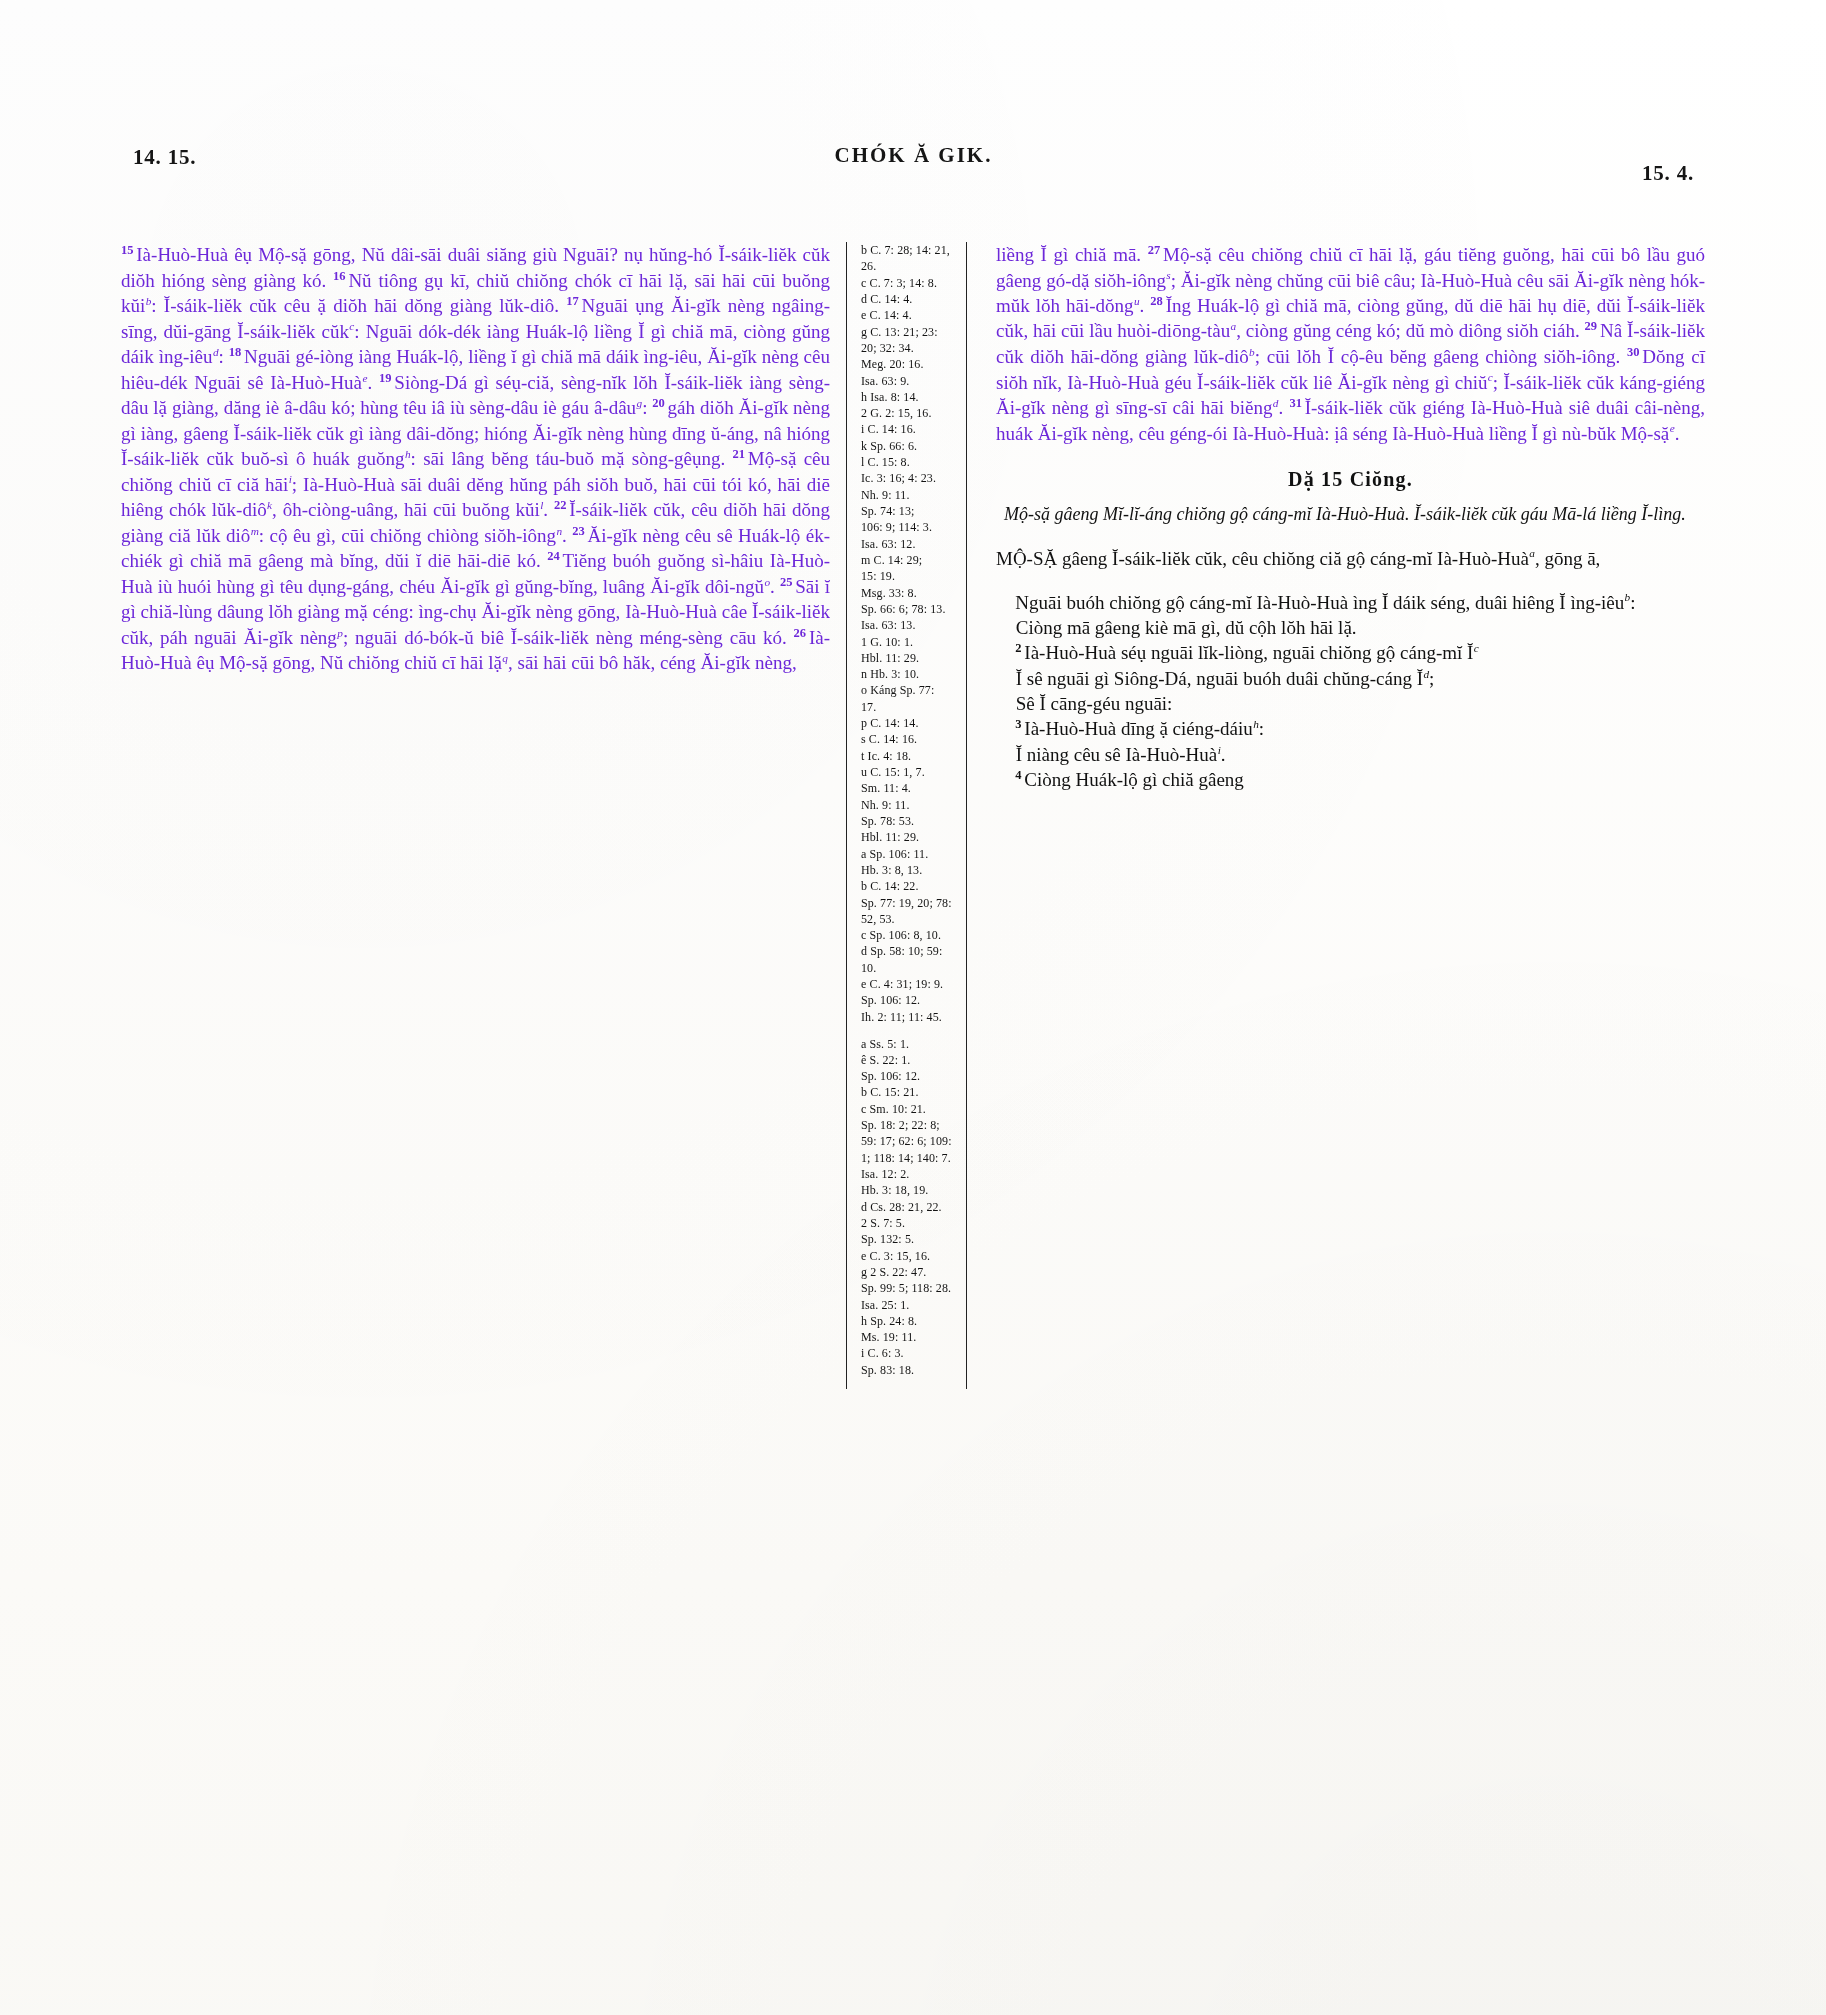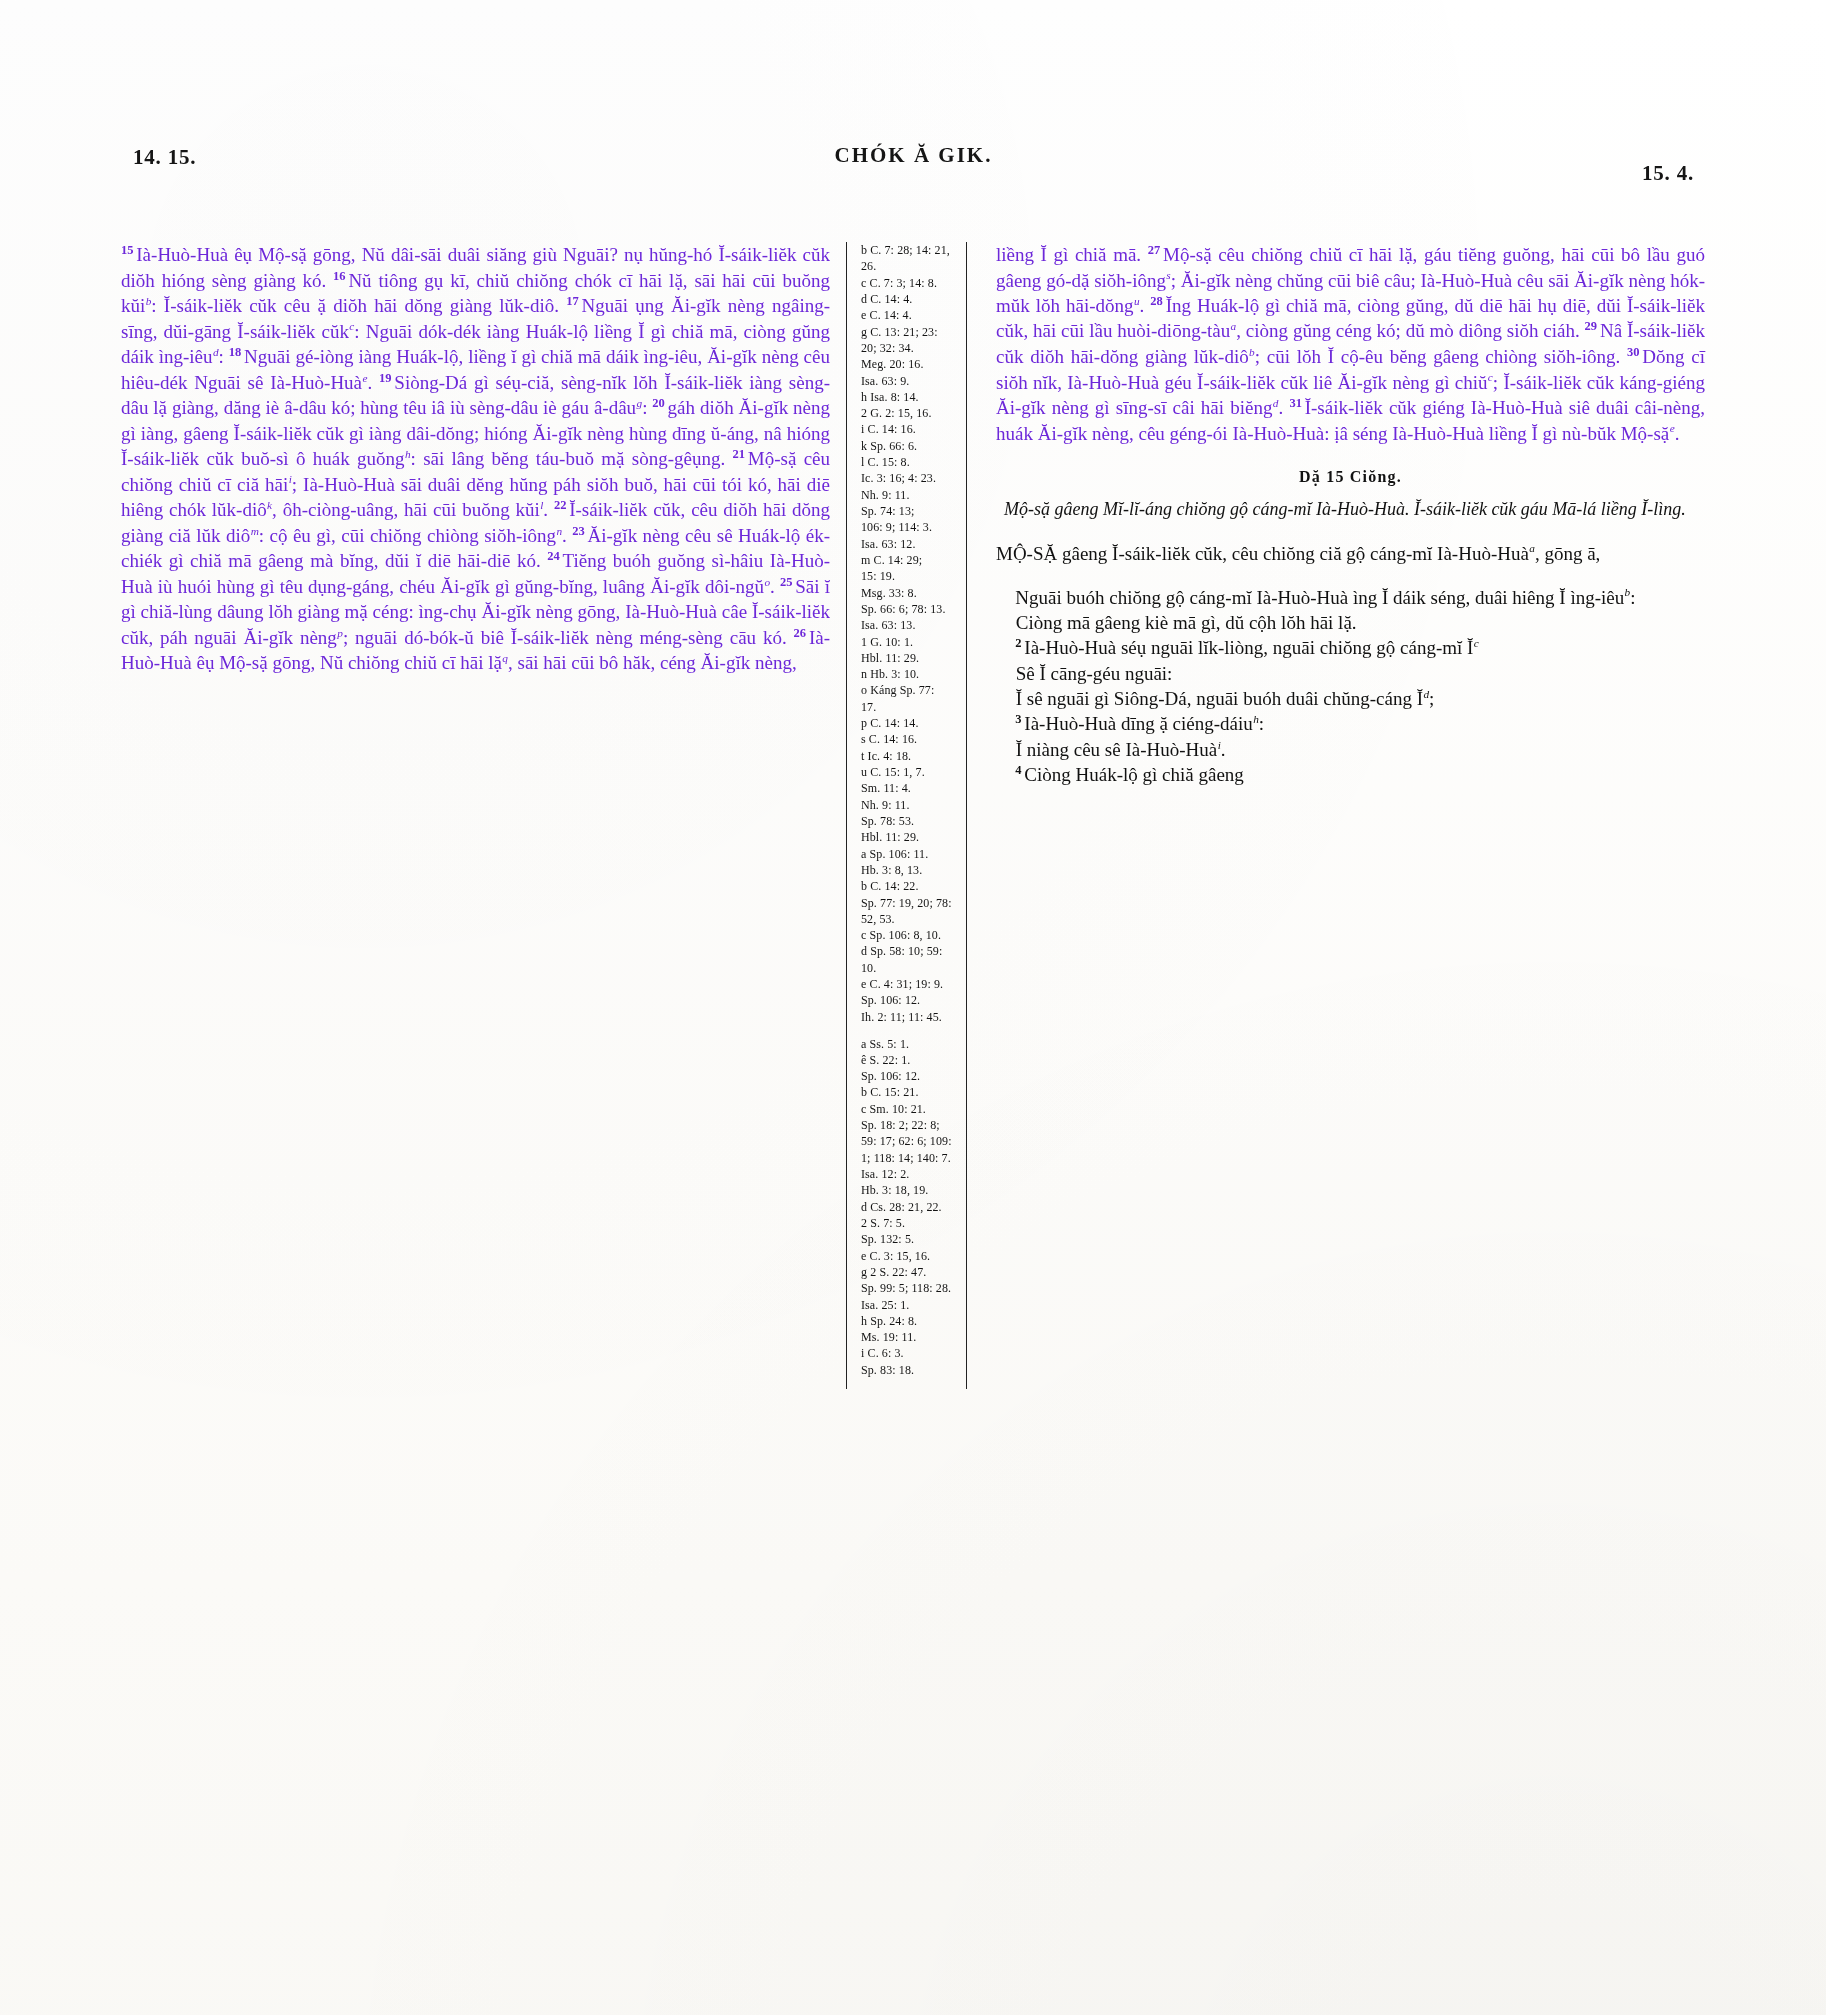--- a/index.html
+++ b/index.html
@@ -108,21 +108,21 @@
   }
   .notes .nrow {
     white-space: normal;
   }
   .notes .grp {
     margin-bottom: 10.5px;
   }
   .chapter-head {
     text-align: center;
     font-weight: bold;
-    font-size: 16px;
+    font-size: 20px;
     letter-spacing: 1.2px;
     margin: 22px 0 12px 0;
     font-family: "Liberation Serif", serif;
   }
   .chapter-summary {
     font-style: italic;
     font-size: 18px;
     line-height: 1.32;
     text-align: justify;
     margin-bottom: 8.9px;
@@ -236,22 +236,22 @@
       <div class="bodytext" id="right-body">
           <p>liềng Ĭ gì chiă mā. <sup class="vnum">27</sup>Mộ-sặ cêu chiŏng chiŭ cī hāi lặ, gáu tiĕng guŏng, hāi cūi bô lầu guó gâeng gó-dặ siŏh-iông<sup class="ref">s</sup>; Ăi-gĭk nèng chŭng cūi biê câu; Ià-Huò-Huà cêu sāi Ăi-gĭk nèng hók-mŭk lŏh hāi-dŏng<sup class="ref">u</sup>. <sup class="vnum">28</sup>Ĭng Huák-lộ gì chiă mā, ciòng gŭng, dŭ diē hāi hụ diē, dŭi Ĭ-sáik-liĕk cŭk, hāi cūi lầu huòi-diōng-tàu<sup class="ref">a</sup>, ciòng gŭng céng kó; dŭ mò diông siŏh ciáh. <sup class="vnum">29</sup>Nâ Ĭ-sáik-liĕk cŭk diŏh hāi-dŏng giàng lŭk-diô<sup class="ref">b</sup>; cūi lŏh Ĭ cộ-êu bĕng gâeng chiòng siŏh-iông. <sup class="vnum">30</sup>Dŏng cī siŏh nĭk, Ià-Huò-Huà géu Ĭ-sáik-liĕk cŭk liê Ăi-gĭk nèng gì chiŭ<sup class="ref">c</sup>; Ĭ-sáik-liĕk cŭk káng-giéng Ăi-gĭk nèng gì sīng-sī câi hāi biĕng<sup class="ref">d</sup>. <sup class="vnum">31</sup>Ĭ-sáik-liĕk cŭk giéng Ià-Huò-Huà siê duâi câi-nèng, huák Ăi-gĭk nèng, cêu géng-ói Ià-Huò-Huà: ịâ séng Ià-Huò-Huà liềng Ĭ gì nù-bŭk Mộ-sặ<sup class="ref">e</sup>.</p>
         </div>
       <div class="chapter-head">Dặ 15 Ciŏng.</div>
       <div class="chapter-summary">Mộ-sặ gâeng Mĭ-lĭ-áng chiŏng gộ cáng-mĭ Ià-Huò-Huà. Ĭ-sáik-liĕk cŭk gáu Mā-lá liềng Ĭ-lìng.</div>
       <div class="poetry" id="right-verses">
           <p class="indent">MỘ-SẶ gâeng Ĭ-sáik-liĕk cŭk, cêu chiŏng ciă gộ cáng-mĭ Ià-Huò-Huà<sup class="ref">a</sup>, gōng ā,</p>
           <div class="line first">Nguāi buóh chiŏng gộ cáng-mĭ Ià-Huò-Huà ìng Ĭ dáik séng, duâi hiêng Ĭ ìng-iêu<sup class="ref">b</sup>:</div>
           <div class="line">Ciòng mā gâeng kiè mā gì, dŭ cộh lŏh hāi lặ.</div>
           <div class="line first"><sup class="vnum">2</sup>Ià-Huò-Huà séụ nguāi lĭk-liòng, nguāi chiŏng gộ cáng-mĭ Ĭ<sup class="ref">c</sup></div>
+          <div class="line">Ĭ sê nguāi gì Siông-Dá, nguāi buóh duâi chŭng-cáng Ĭ<sup class="ref">d</sup>;</div>
           <div class="line">Sê Ĭ cāng-géu nguāi:</div>
-          <div class="line">Ĭ sê nguāi gì Siông-Dá, nguāi buóh duâi chŭng-cáng Ĭ<sup class="ref">d</sup>;</div>
           <div class="line first"><sup class="vnum">3</sup>Ià-Huò-Huà dīng ặ ciéng-dáiu<sup class="ref">h</sup>:</div>
           <div class="line">Ĭ niàng cêu sê Ià-Huò-Huà<sup class="ref">i</sup>.</div>
           <div class="line first"><sup class="vnum">4</sup>Ciòng Huák-lộ gì chiă gâeng</div>
         </div>
     </div>
   </div>
 
 </div>
 
 

